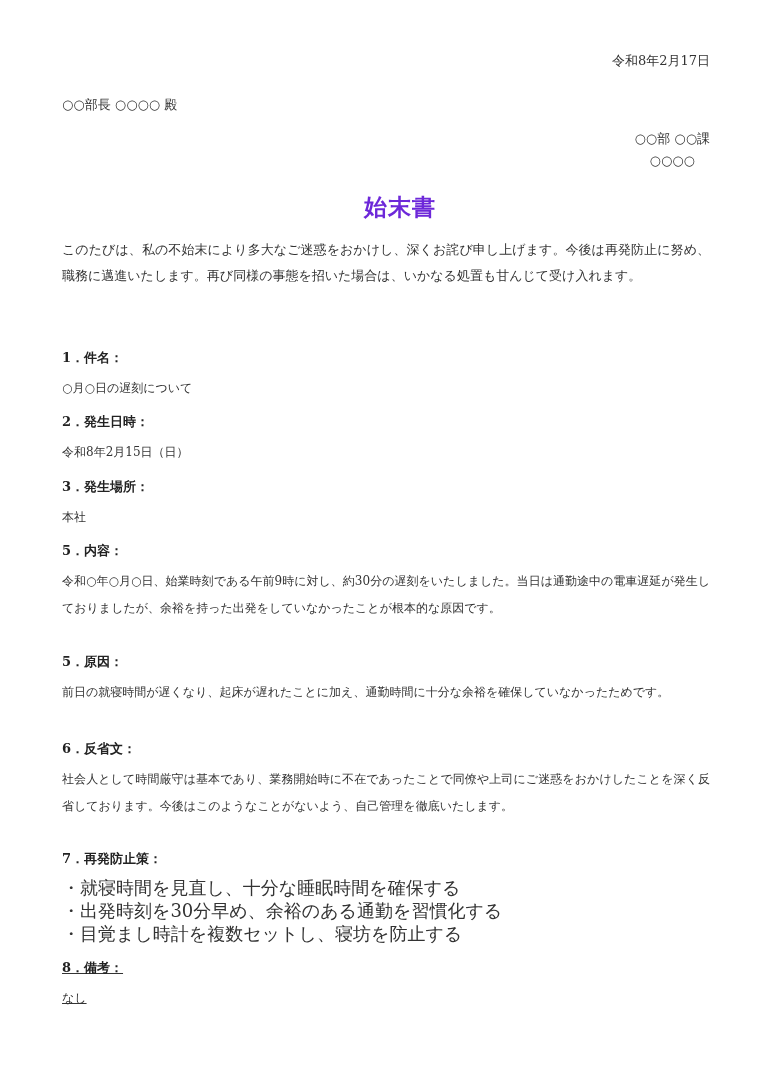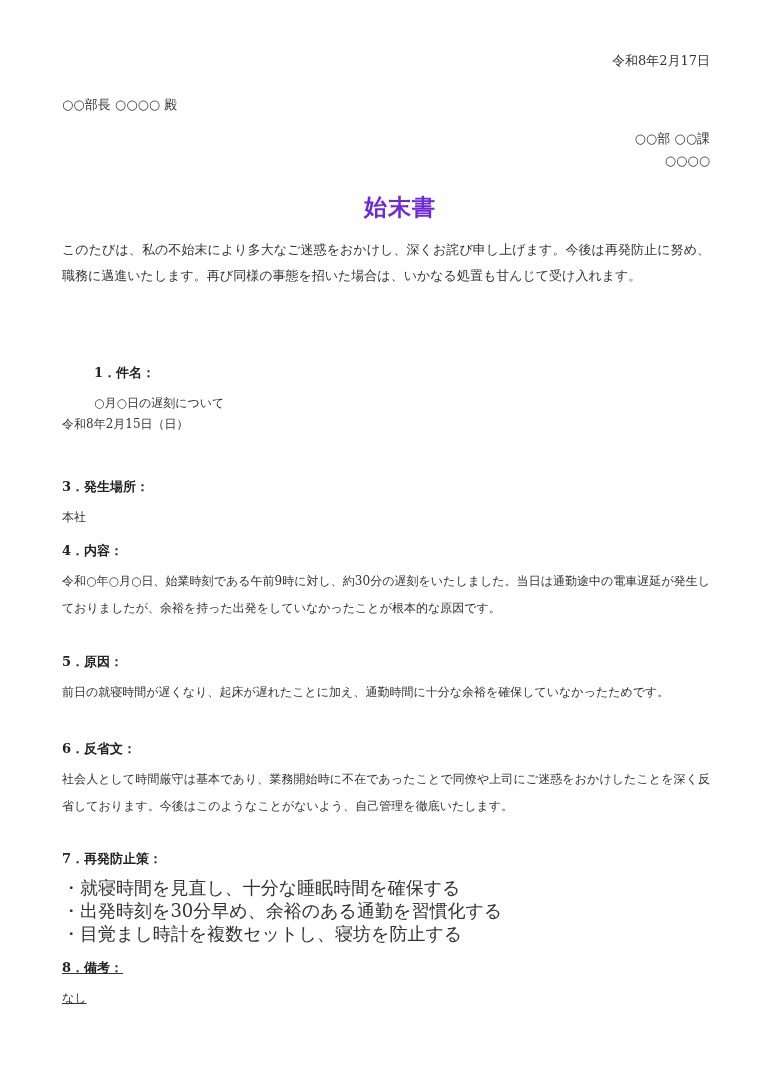--- a/index.html
+++ b/index.html
@@ -2,21 +2,21 @@
 <html><head>
   <meta charset="utf-8">
   <style>
     html, body { margin: 0; padding: 0; background: #ffffff; }
     body {
       width: 768px; height: 1087px; position: relative; overflow: hidden;
       font-family: "DejaVu Serif", "Liberation Serif", serif;
       color: #333333;
     }
     .page { position: absolute; left: 0; top: 0; width: 768px; height: 1087px; }
-    .right { position: absolute; right: 58px; text-align: right; font-size: 13px; line-height: 22px; }
+    .right { position: absolute; right: 58px; text-align: center; font-size: 13px; line-height: 22px; }
     .date { top: 50px; }
     .addressee { position: absolute; left: 62px; top: 94px; font-size: 13px; line-height: 22px; }
     .sender { top: 128px; }
     .title {
       position: absolute; left: 16px; width: 768px; top: 192px; text-align: center;
       font-size: 23px; font-weight: bold; color: #6d28d9; letter-spacing: 1px;
     }
     .intro {
       position: absolute; left: 62px; top: 237px; width: 648px;
       font-size: 13px; line-height: 26px; text-align: justify;
@@ -35,36 +35,37 @@
   <div class="addressee">○○部長 ○○○○ 殿</div>
   <div class="right sender">
     <div>○○部 ○○課</div>
     <div>○○○○</div>
   </div>
 
   <div class="title">始末書</div>
 
   <div class="intro">このたびは、私の不始末により多大なご迷惑をおかけし、深くお詫び申し上げます。今後は再発防止に努め、職務に邁進いたします。再び同様の事態を招いた場合は、いかなる処置も甘んじて受け入れます。</div>
 
-  <div class="section" style="top:362px;margin-left:32px;">
+  <div class="section" style="top:347px;">
     <div class="sec-head">1．件名：</div>
     <div class="sec-body">○月○日の遅刻について</div>
   </div>
 
   <div class="section" style="top:411px;">
+    <div class="sec-head">2．発生日時：</div>
     <div class="sec-body">令和8年2月15日（日）</div>
   </div>
 
   <div class="section" style="top:476px;">
     <div class="sec-head">3．発生場所：</div>
     <div class="sec-body">本社</div>
   </div>
 
   <div class="section" style="top:540px;">
-    <div class="sec-head">4．内容：</div>
+    <div class="sec-head">5．内容：</div>
     <div class="sec-body">令和○年○月○日、始業時刻である午前9時に対し、約30分の遅刻をいたしました。当日は通勤途中の電車遅延が発生しておりましたが、余裕を持った出発をしていなかったことが根本的な原因です。</div>
   </div>
 
   <div class="section" style="top:651px;">
     <div class="sec-head">5．原因：</div>
     <div class="sec-body">前日の就寝時間が遅くなり、起床が遅れたことに加え、通勤時間に十分な余裕を確保していなかったためです。</div>
   </div>
 
   <div class="section" style="top:738px;">
     <div class="sec-head">6．反省文：</div>

